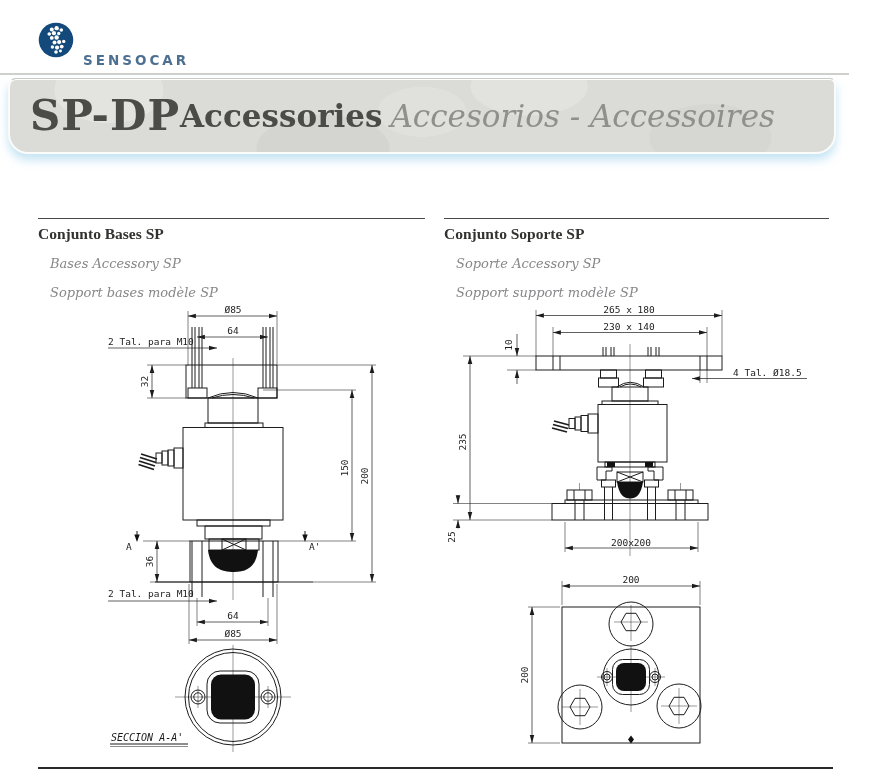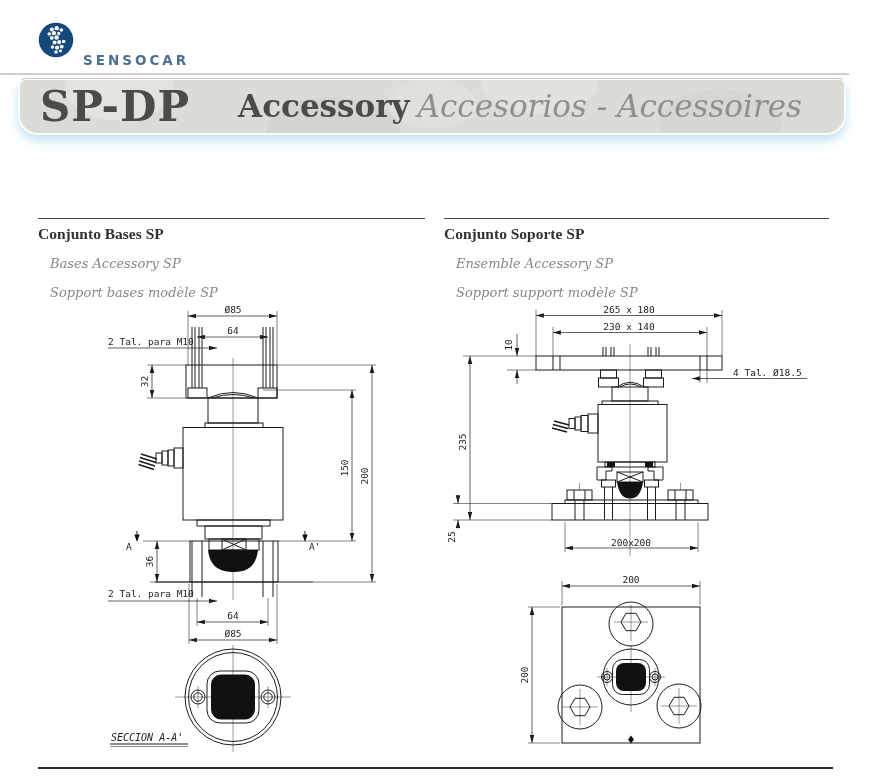--- a/index.html
+++ b/index.html
@@ -4,32 +4,32 @@
 <style>
   html,body{margin:0;padding:0;background:#ffffff;}
   .page{position:relative;width:871px;height:780px;background:#ffffff;overflow:hidden;
         font-family:"DejaVu Serif",serif;}
   
   .logo{position:absolute;left:38px;top:12px;display:flex;align-items:center;gap:9px;}
   .logo-text{font-family:"DejaVu Sans",sans-serif;font-weight:bold;font-size:13.5px;
              letter-spacing:3px;color:#4d6f91;margin-top:40px;}
   
   .banner-topline{position:absolute;left:0;top:73px;width:849px;height:2px;background:#cfcfcb;}
-  .banner{position:absolute;left:18px;top:78px;width:828px;height:57px;box-sizing:border-box;
+  .banner{position:absolute;left:8px;top:78px;width:828px;height:76px;box-sizing:border-box;
           background:
             radial-gradient(ellipse 90px 55px at 12% 15%, #e3e3df 60%, transparent 61%),
             radial-gradient(ellipse 120px 60px at 38% 95%, #d4d4d0 55%, transparent 56%),
             radial-gradient(ellipse 100px 50px at 63% 10%, #e2e2de 58%, transparent 59%),
             radial-gradient(ellipse 110px 60px at 85% 80%, #d6d6d2 55%, transparent 56%),
             radial-gradient(ellipse 80px 45px at 50% 45%, #e0e0dc 55%, transparent 56%),
             #dbdbd7;
           border:2px solid #fbfbf9;border-top:1px solid #c9c9c5;
           border-radius:8px 6px 20px 20px;
           box-shadow:0 6px 10px rgba(150,205,235,.55), 0 1px 0 #ffffff inset;
-          display:flex;align-items:center;justify-content:space-between;
+          display:flex;align-items:center;
           padding:0 42px 0 20px;}
   .model{font-size:42px;font-weight:bold;color:#4b4b48;letter-spacing:1px;}
   .titles{font-size:31px;white-space:nowrap;}
   .t-es{font-weight:bold;color:#4b4b48;}
   .t-other{font-style:italic;color:#8f8f8d;margin-left:8px;}
   
   .rule{position:absolute;height:1px;background:#4a4a4a;top:218px;}
   .rule-left{left:38px;width:387px;}
   .rule-right{left:444px;width:385px;}
   .colhead{position:absolute;top:224px;}
@@ -75,35 +75,35 @@
         <circle cx="17" cy="28.3" r="1.7"></circle>
           <circle cx="21.2" cy="27.3" r="1.4"></circle>
       </g>
     </svg>
     <span class="logo-text">SENSOCAR</span>
   </div>
 
   <div class="banner-topline"></div>
   <div class="banner">
     <span class="model">SP-DP</span>
-    <span class="titles"><span class="t-es">Accessory</span><span class="t-other">Accesorios - Accessoires</span></span>
+    <span class="titles"><span class="t-es">Accessories</span><span class="t-other">Accesorios - Accessoires</span></span>
   </div>
 
   <div class="rule rule-left"></div>
   <div class="rule rule-right"></div>
 
   <div class="colhead left">
     <h2>Conjunto Bases SP</h2>
     <p>Bases Accessory SP</p>
     <p>Sopport bases modèle SP</p>
   </div>
 
   <div class="colhead right">
     <h2>Conjunto Soporte SP</h2>
-    <p>Ensemble Accessory SP</p>
+    <p>Soporte Accessory SP</p>
     <p>Sopport support modèle SP</p>
   </div>
 
   <svg class="draw" style="left:95px;top:300px;" width="290" height="470" viewBox="0 0 290 470">
     <defs>
       <marker id="mA" markerWidth="9" markerHeight="7" refX="8.2" refY="3" orient="auto" markerUnits="userSpaceOnUse">
         <path d="M0,0.7 L8.2,3 L0,5.3 Z" fill="#1c1c1c"></path>
         </marker>
       <marker id="mB" markerWidth="9" markerHeight="7" refX="0.3" refY="3" orient="auto" markerUnits="userSpaceOnUse">
         <path d="M8.2,0.7 L0.3,3 L8.2,5.3 Z" fill="#1c1c1c"></path>

